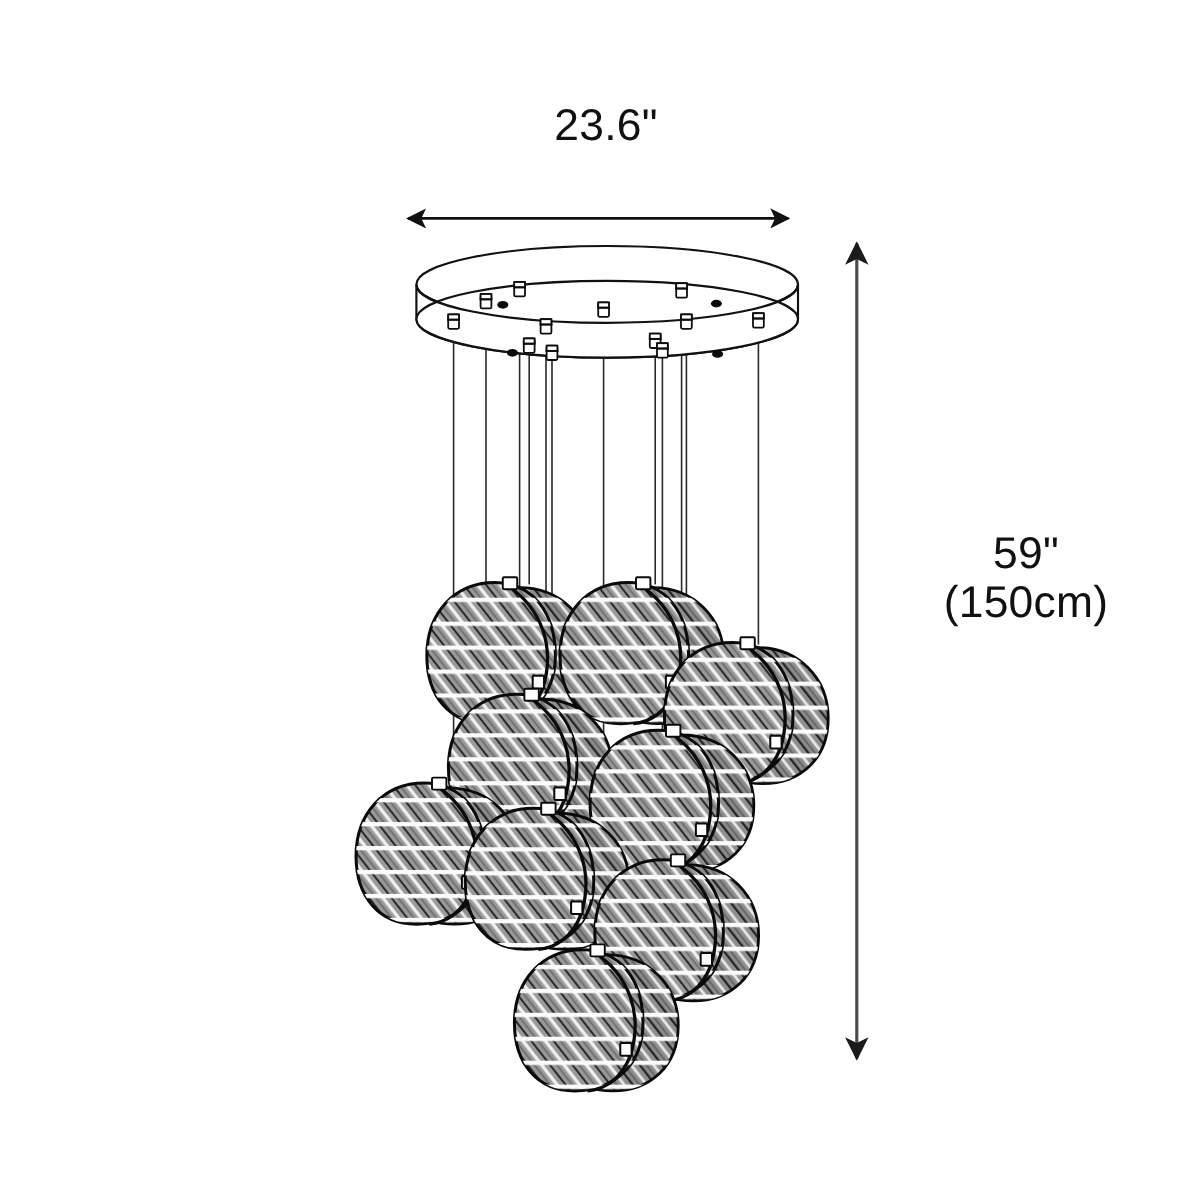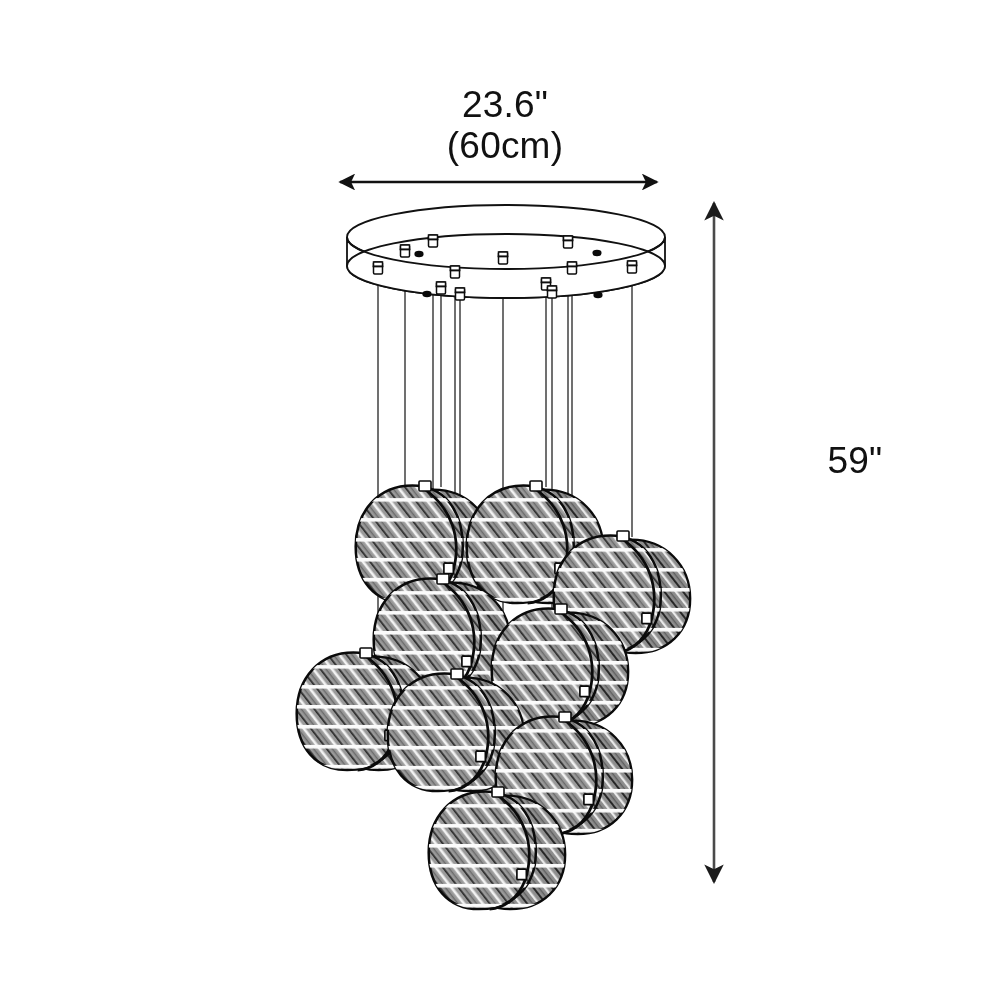--- a/index.html
+++ b/index.html
@@ -306,20 +306,20 @@
           <rect x="18" y="24" width="9" height="10" rx="1" fill="#ffffff" stroke="#0a0a0a" stroke-width="1.6"></rect>
         </g>
         <g transform="translate(498,793)">
           <rect x="-6" y="-6" width="12" height="10" rx="1" fill="#ffffff" stroke="#0a0a0a" stroke-width="1.6"></rect>
         </g>
       </g>
   </svg>
 
   <div class="dim-label" id="width-label">
     <span>23.6"</span>
-    <span class="line2">(60cm)</span>
   </div>
 
   <div class="dim-label" id="height-label">
     <span>59"</span>
+    <span class="line2">(150cm)</span>
   </div>
 
 </div>
 
 </body></html>

